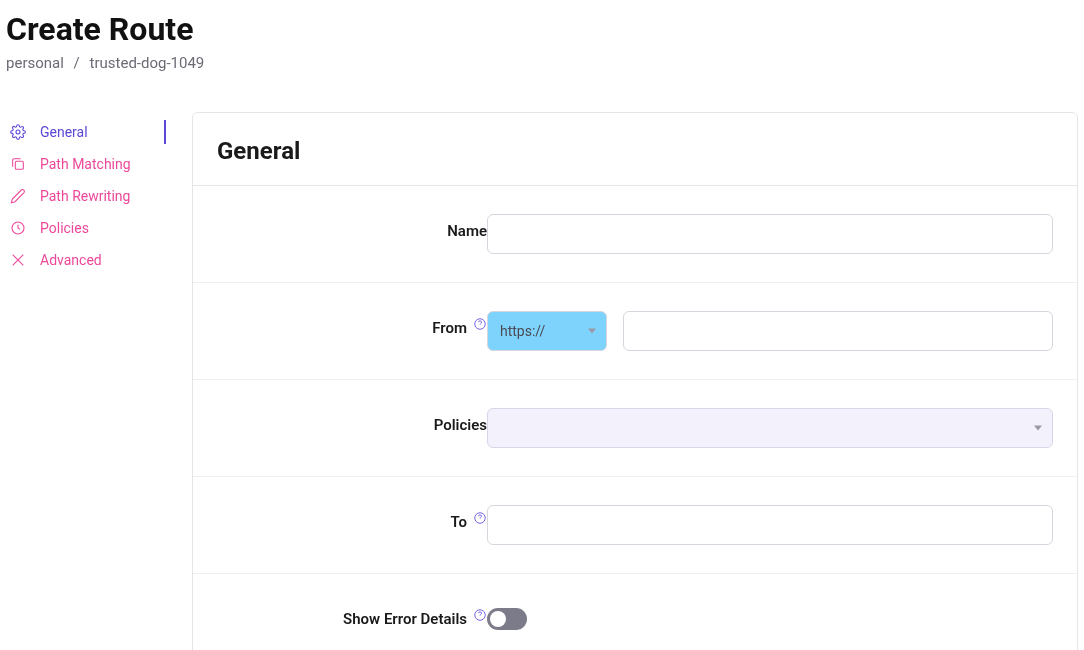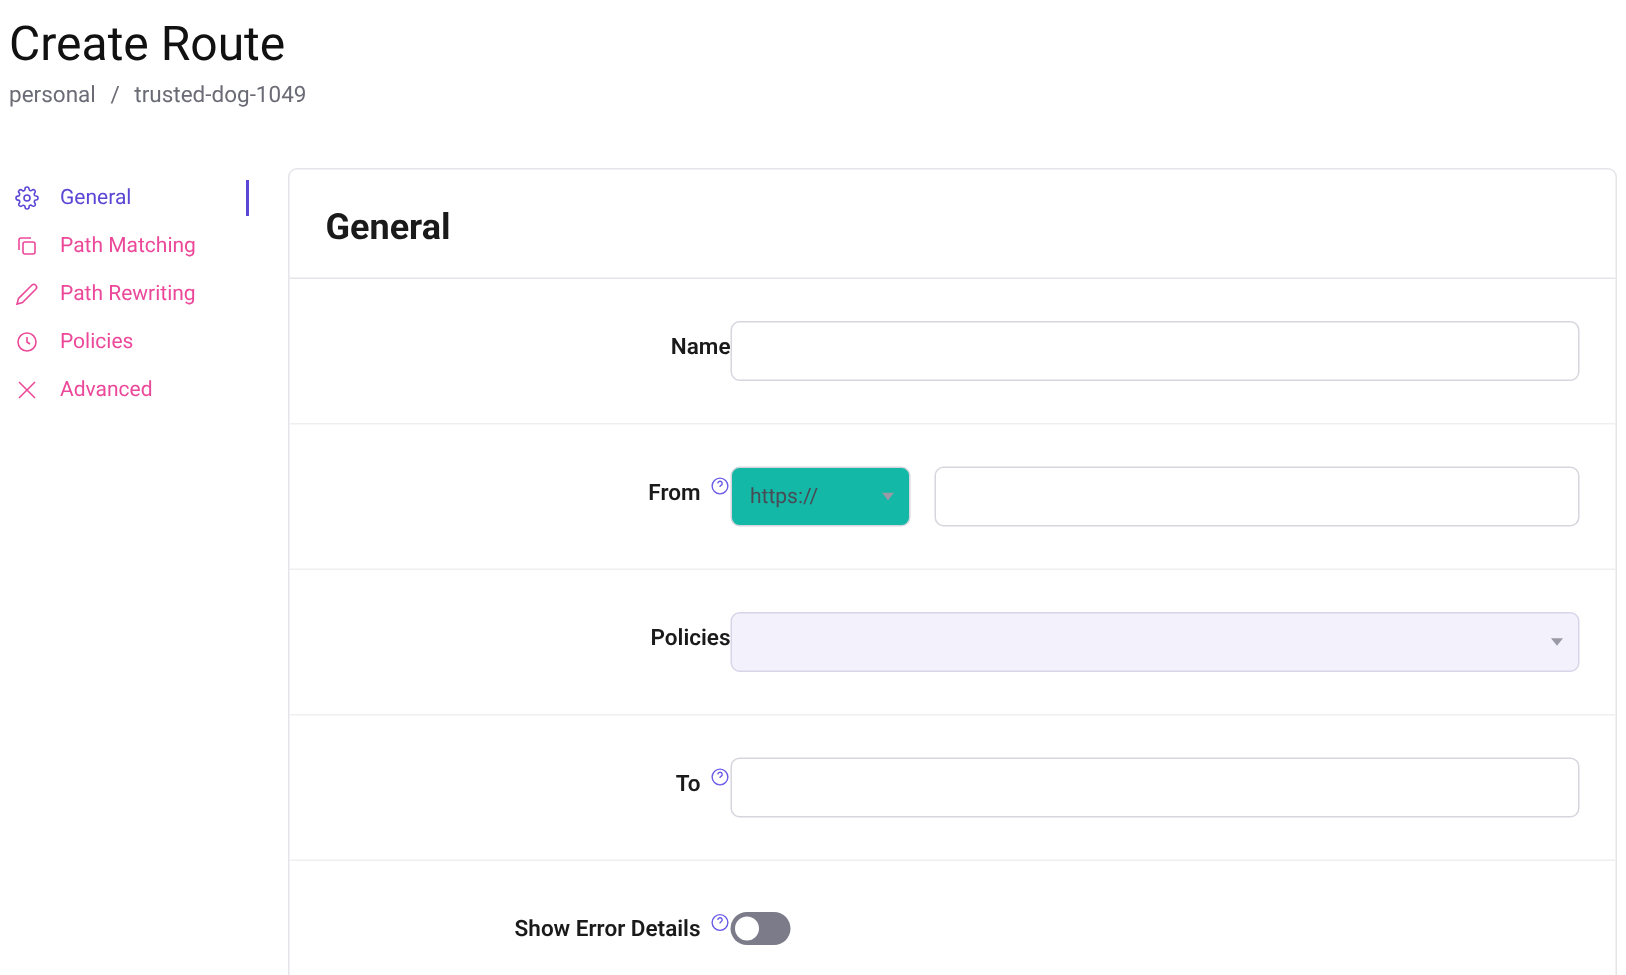--- a/index.html
+++ b/index.html
@@ -16,21 +16,21 @@
       overflow: hidden;
     }
     .page {
       padding: 10px 6px;
     }
     .header {
       padding: 0 0 12px 0;
     }
     .page-title {
       font-size: 32px;
-      font-weight: 400;
+      font-weight: 700;
       color: #111;
       margin-bottom: 6px;
     }
     .breadcrumb {
       font-size: 15px;
       color: #6b6b76;
     }
     .breadcrumb .sep {
       padding: 0 6px;
       color: #6b6b76;
@@ -147,21 +147,21 @@
       padding: 0 12px;
       font-size: 14px;
       background: #fff;
     }
     .select {
       height: 40px;
       border: 1px solid #d6d6de;
       border-radius: 6px;
       padding: 0 30px 0 12px;
       font-size: 14px;
-      background: #14b8a6;
+      background: #7dd3fc;
       position: relative;
       display: flex;
       align-items: center;
       cursor: pointer;
       color: #4a4a55;
     }
     .select.small {
       width: 120px;
       flex-shrink: 0;
     }

